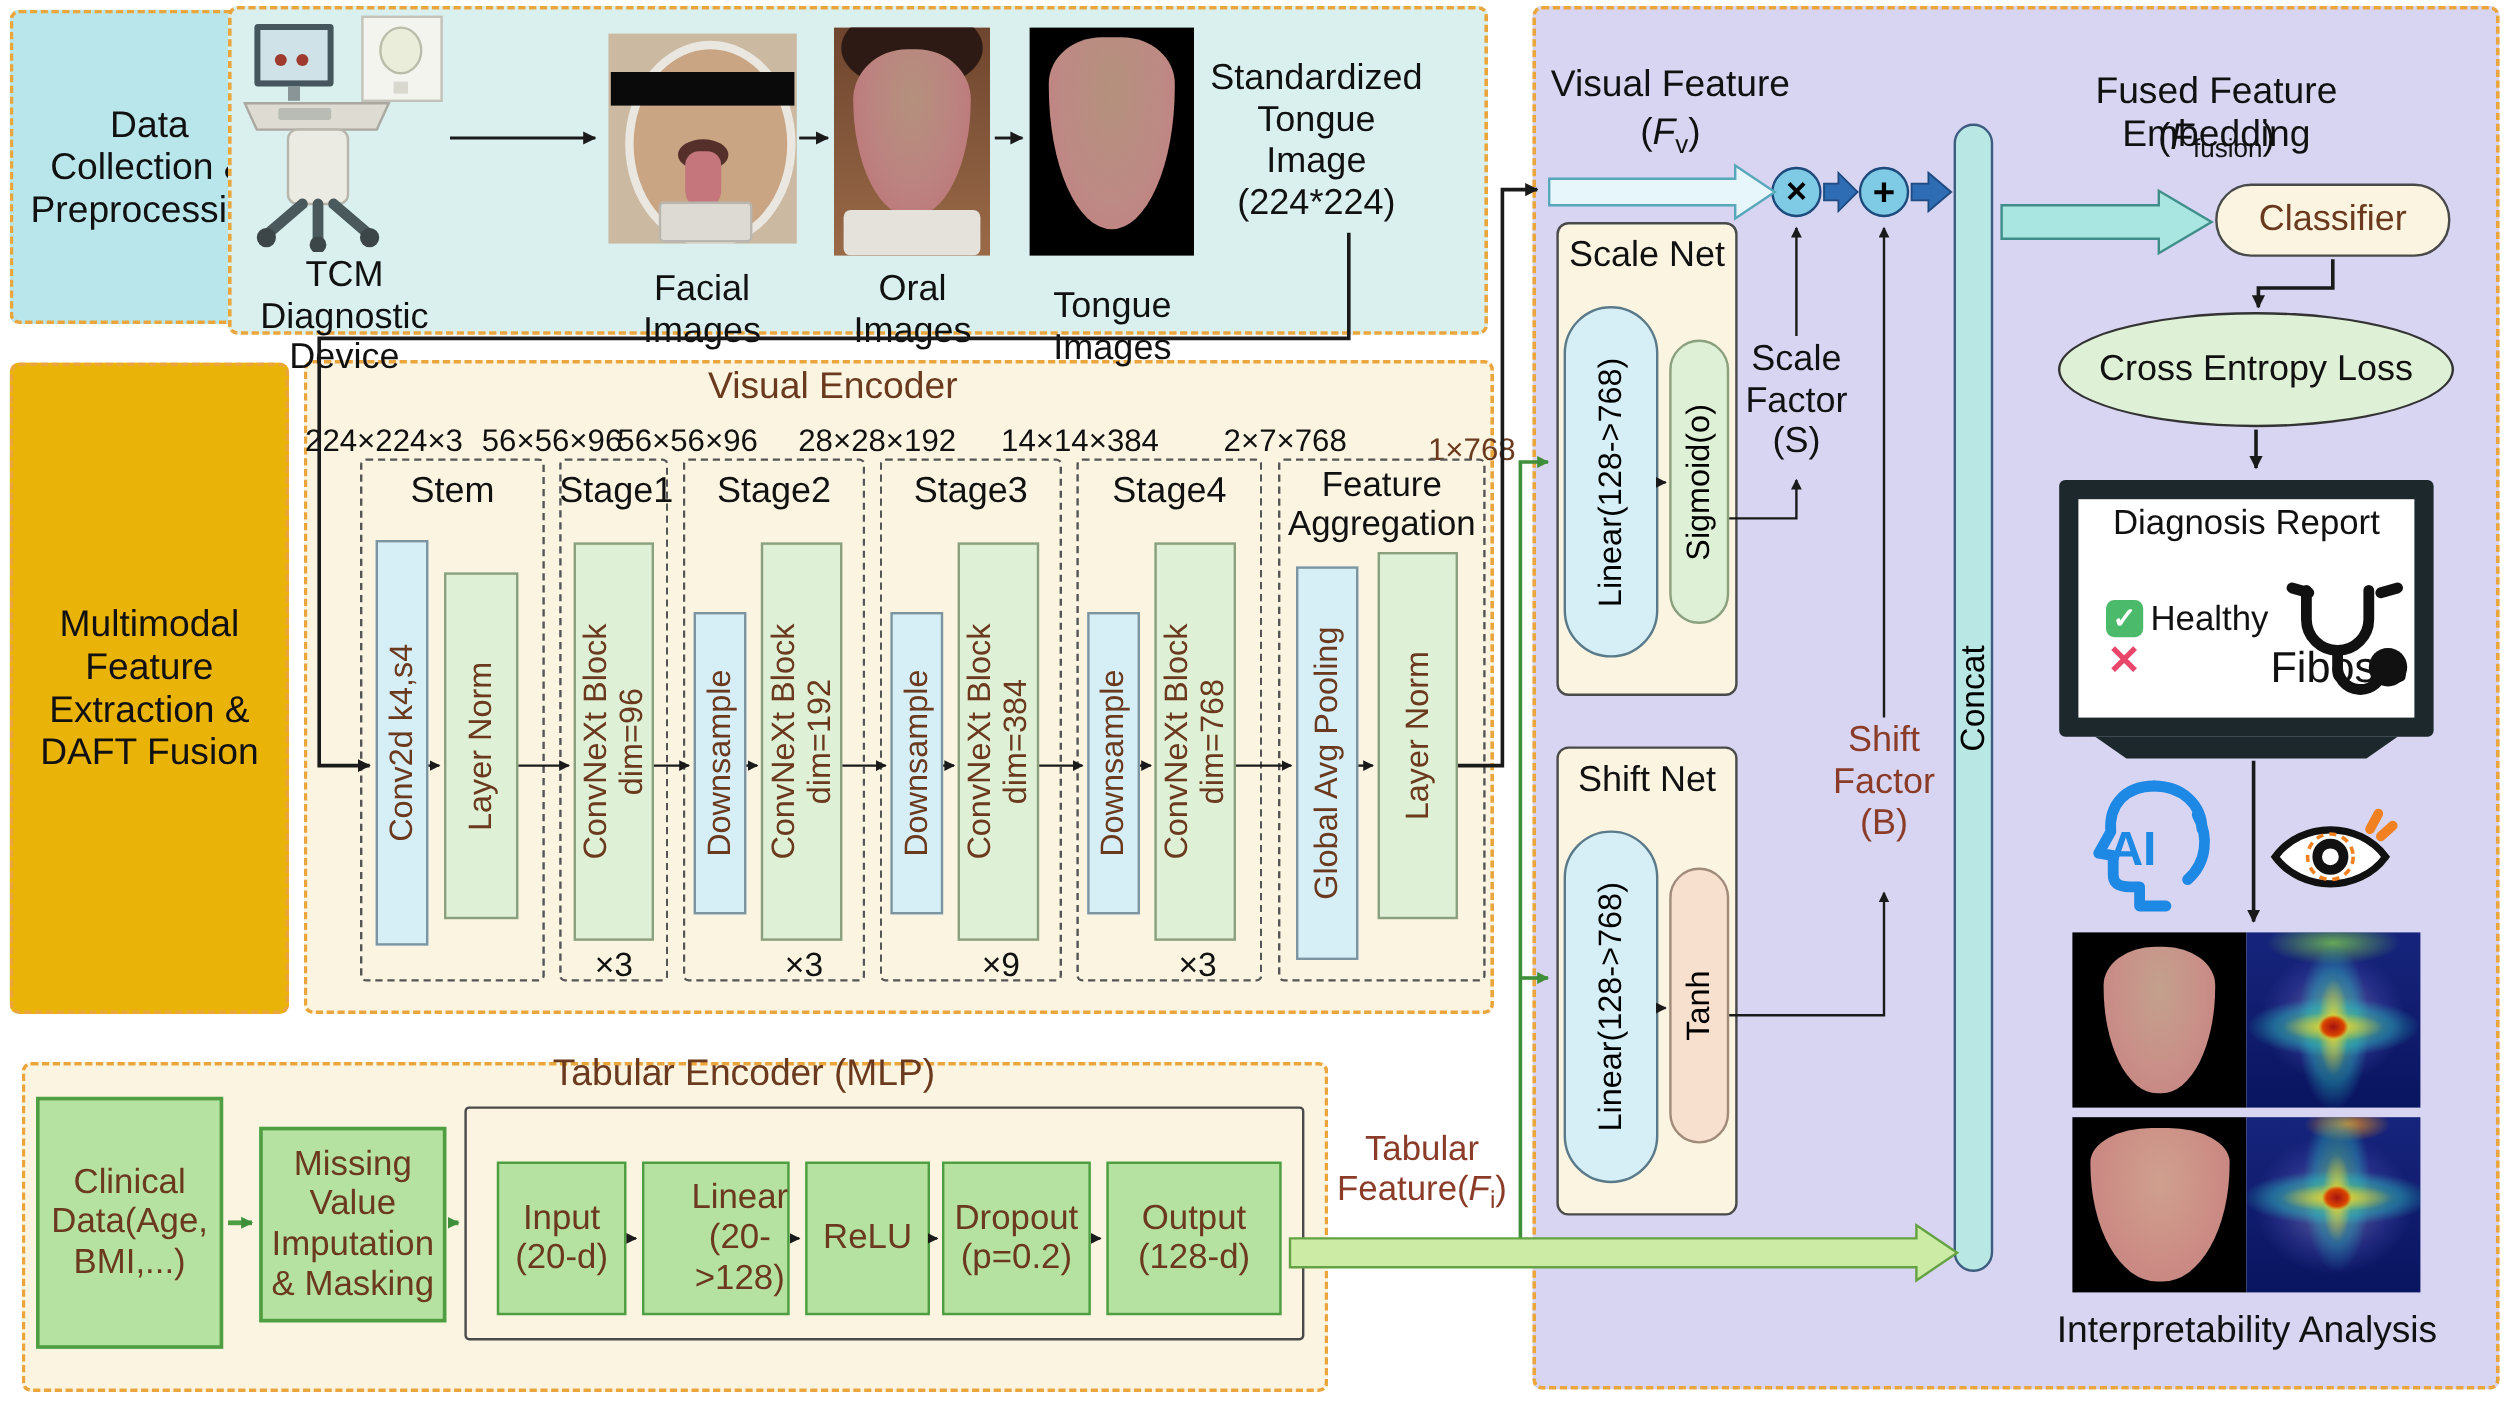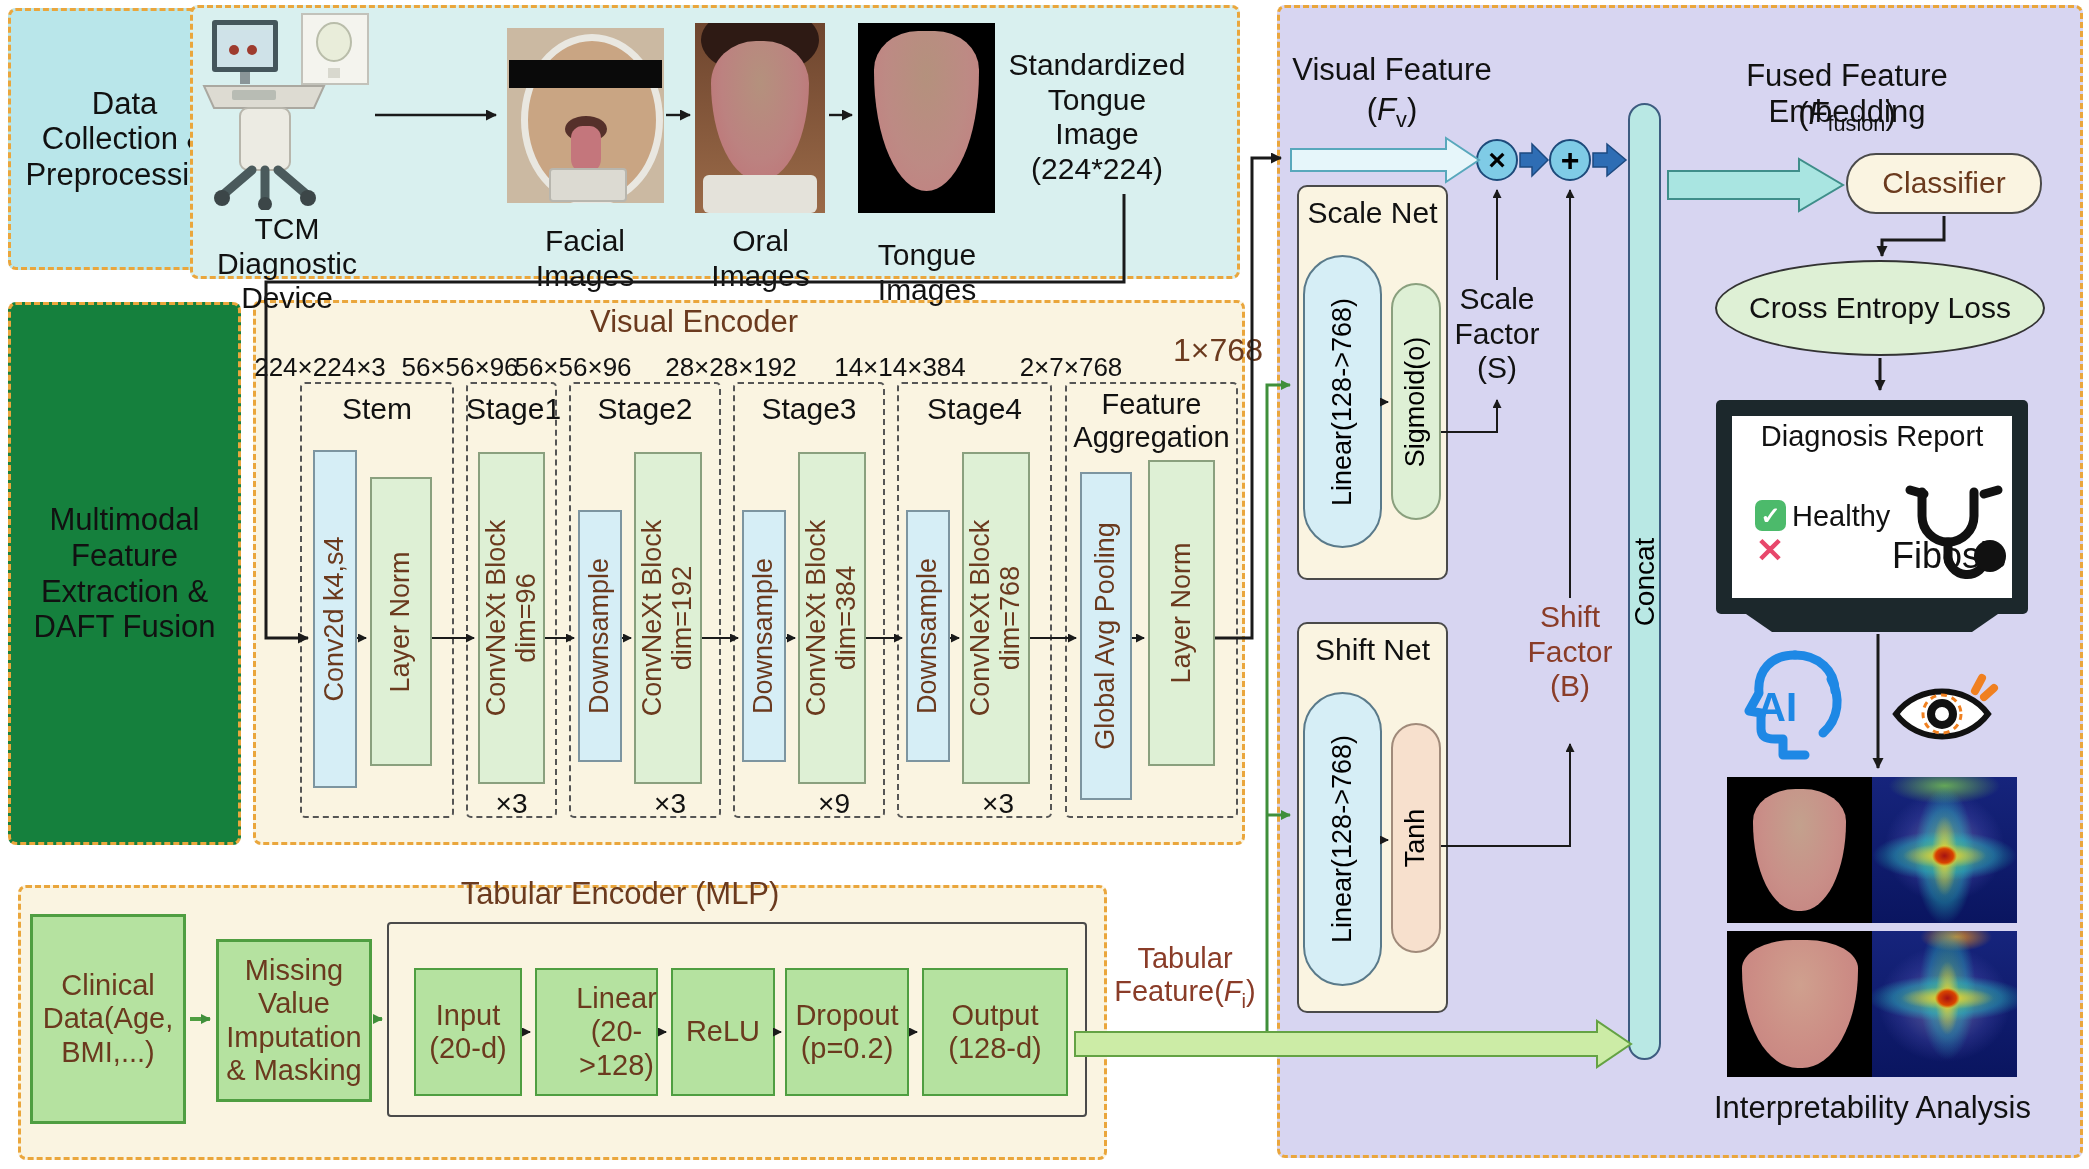--- a/index.html
+++ b/index.html
@@ -2,21 +2,21 @@
 <html><head>
 <meta charset="utf-8">
 <style>
   html,body{margin:0;padding:0;background:#fff;font-family:"Liberation Sans",sans-serif;}
   #stage{position:relative;width:2089px;height:1169px;background:#fff;overflow:hidden;}
   .abs{position:absolute;}
   .panel{border:3px dashed #eaa63c;border-radius:8px;box-sizing:border-box;}
   .cyanA{background:#b9e6ea;}
   .cyanB{background:#d9f0ef;}
   .cream{background:#faf4e1;}
-  .yellow{background:#15803d;}
+  .yellow{background:#eab308;}
   .purple{background:#d7d5f1;}
   .flexc{display:flex;align-items:center;justify-content:center;}
   .lbl{color:#111;text-align:center;line-height:1.15;}
   .brown{color:#6b3a1e;}
   .darkred{color:#8a3c28;}
   .pre{white-space:pre-line;}
   .stage-box{border:2px dashed #555;border-radius:5px;box-sizing:border-box;}
   .blk{background:#d6eef6;border:2px solid #7d95a0;box-sizing:border-box;}
   .grn{background:#def0d5;border:2px solid #8aa07e;box-sizing:border-box;}
   .peach{background:#f7e0cd;border:2px solid #a08a7a;box-sizing:border-box;}
@@ -93,21 +93,21 @@
   <div class="abs lbl" style="left:1008px;top:48px;width:178px;font-size:30px;overflow-wrap:break-word;">Standardized Tongue Image (224*224)</div>
 
   <div class="abs lbl brown" style="left:544px;top:304px;width:300px;font-size:31px;">Visual Encoder</div>
 
   <div class="abs lbl" style="left:250px;top:353px;width:140px;font-size:26px;">224×224×3</div>
   <div class="abs lbl" style="left:395px;top:353px;width:130px;font-size:26px;">56×56×96</div>
   <div class="abs lbl" style="left:508px;top:353px;width:130px;font-size:26px;">56×56×96</div>
   <div class="abs lbl" style="left:661px;top:353px;width:140px;font-size:26px;">28×28×192</div>
   <div class="abs lbl" style="left:830px;top:353px;width:140px;font-size:26px;">14×14×384</div>
   <div class="abs lbl" style="left:1011px;top:353px;width:120px;font-size:26px;">2×7×768</div>
-  <div class="abs lbl brown" style="left:1173px;top:332px;width:90px;font-size:32px;">1×768</div>
+  <div class="abs lbl brown" style="left:1173px;top:360px;width:90px;font-size:26px;text-align:right;">1×768</div>
 
   <div class="abs stage-box" style="left:300px;top:382px;width:154px;height:436px;"></div>
   <div class="abs lbl" style="left:300px;top:392px;width:154px;font-size:30px;">Stem</div>
   <div class="abs blk" style="left:313px;top:450px;width:44px;height:338px;">
     <div class="rot brown" style="font-size:27px;">Conv2d k4,s4</div>
   </div>
   <div class="abs grn" style="left:370px;top:477px;width:62px;height:289px;">
     <div class="rot brown" style="font-size:27px;">Layer Norm</div>
   </div>
 

